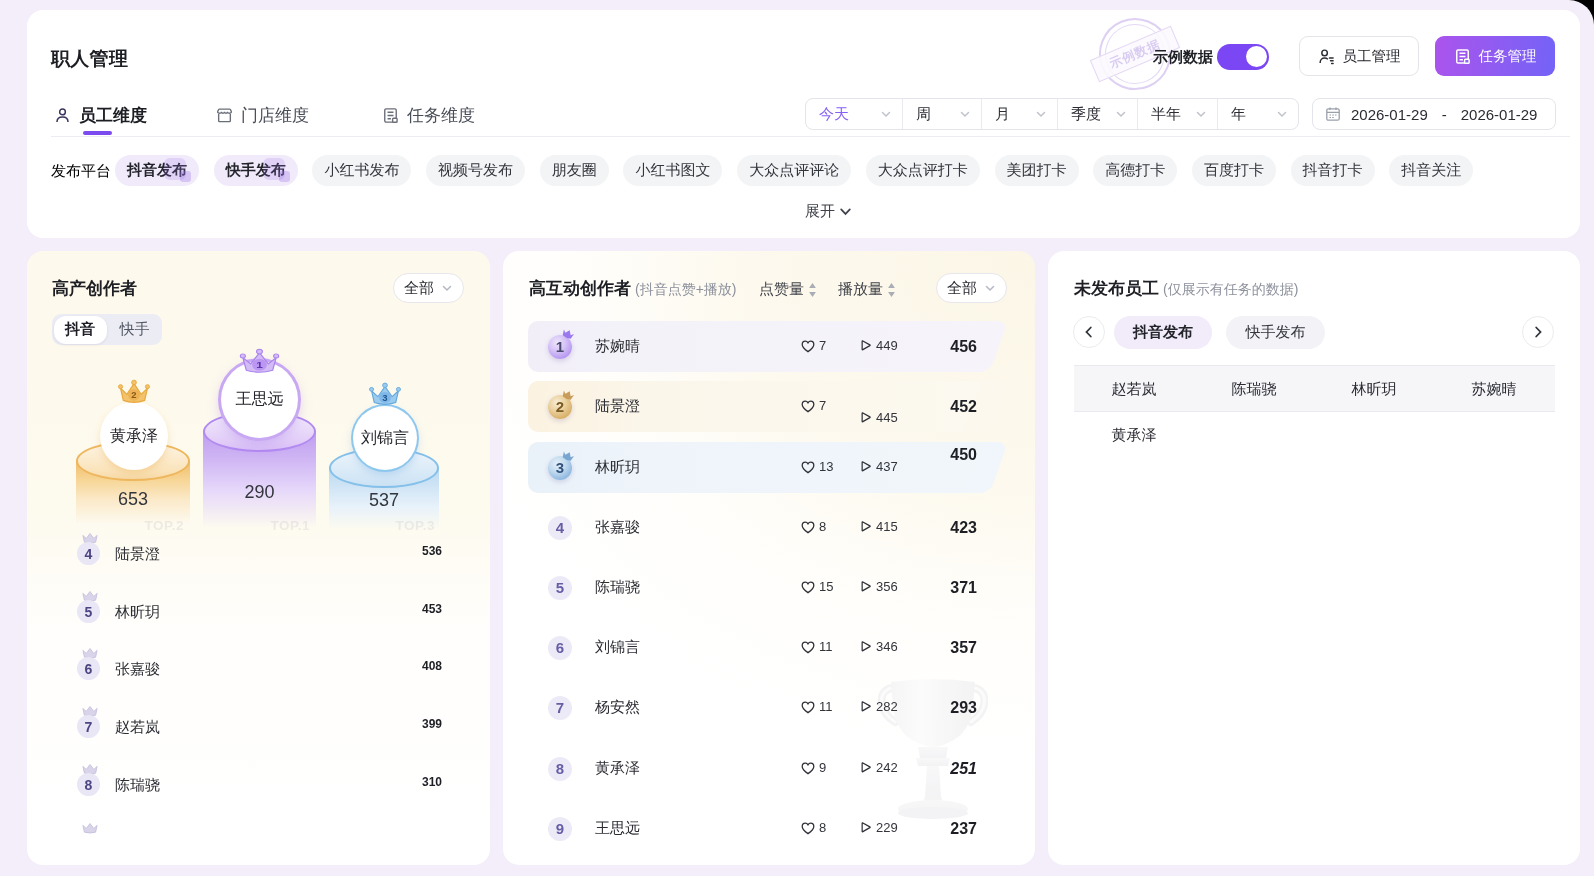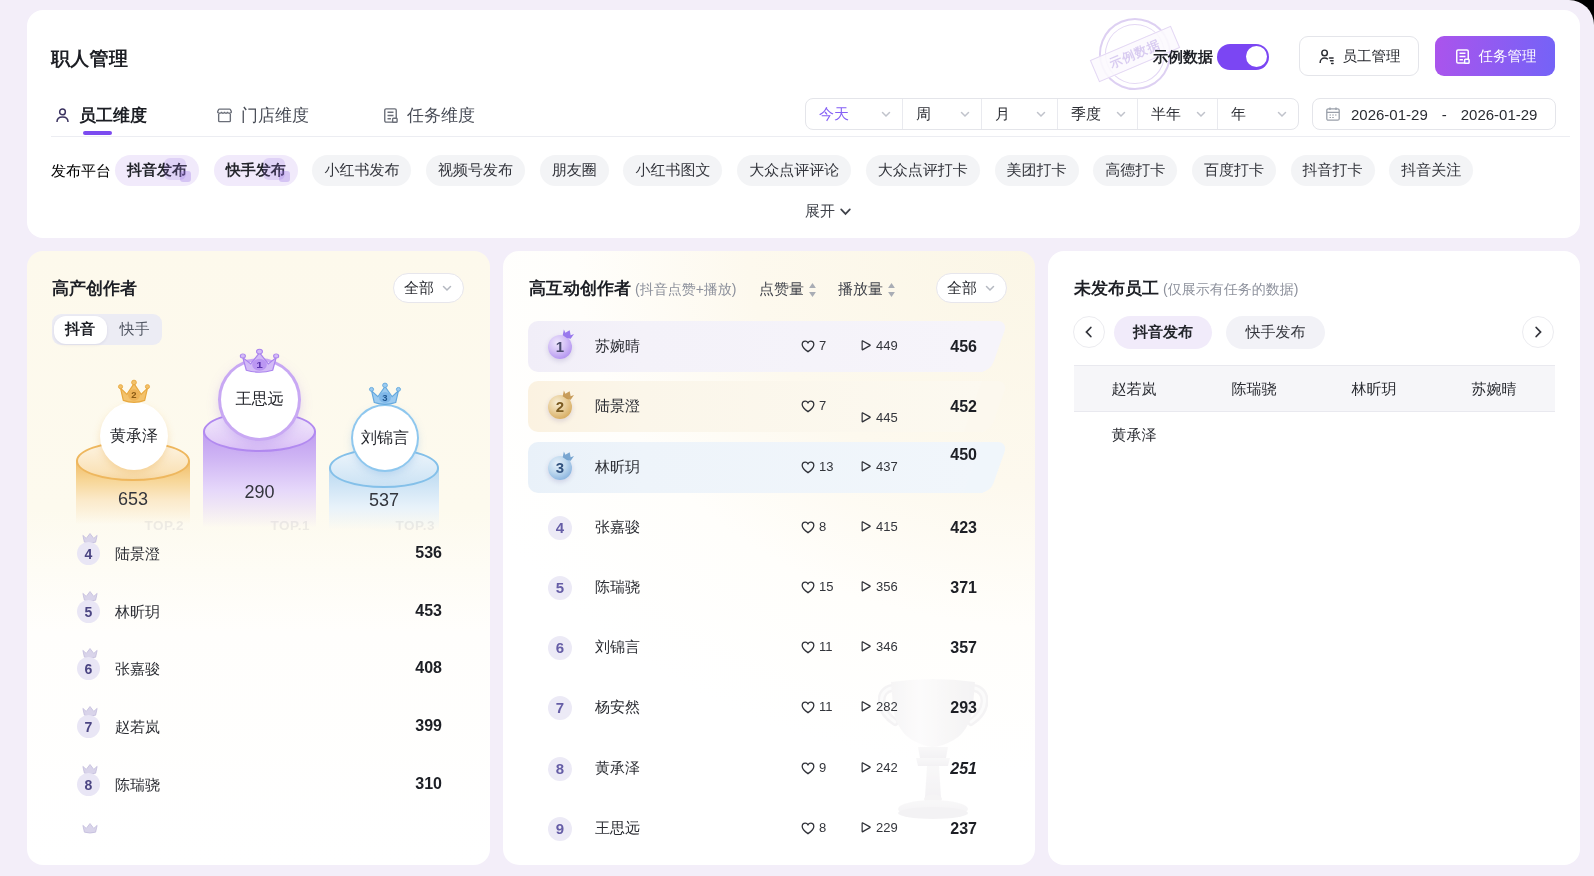--- a/index.html
+++ b/index.html
@@ -57,21 +57,21 @@
 .cylbody, .cyltop, .toplabel, .avatar, .pval { position:absolute; }
 .cyltop { border-radius:50%; }
 .toplabel { font-size:14px; font-weight:bold; color:rgba(150,145,158,0.15); text-align:right; letter-spacing:0.5px; font-size:13.5px; }
 .avatar { background:#fff; border-radius:50%; display:flex; align-items:center; justify-content:center; color:#23252b; }
 .pval { text-align:center; font-size:18px; color:#33353c; }
 
 .rrow { position:absolute; left:52px; width:390px; height:34px; }
 .rrow .mini { position:absolute; left:29px; top:-10px; }
 .rrow .rnum { position:absolute; left:25px; top:0; width:23px; height:23px; border-radius:50%; background:#e9e6f5; color:#4b4583; font-size:14px; font-weight:bold; display:flex; align-items:center; justify-content:center; }
 .rrow .rname { position:absolute; left:63px; top:3px; font-size:15px; color:#2b2d33; }
-.rrow .rval { position:absolute; right:0px; top:2px; font-size:16px; font-weight:bold; color:#1d1f25; }
+.rrow .rval { position:absolute; right:0px; top:2px; font-size:12px; font-weight:bold; color:#1d1f25; }
 
 .mrow { position:absolute; left:528px; width:455px; height:51px; }
 .mrow .tip { position:absolute; left:445px; top:0; width:26px; height:51px; transform:skewX(-19.4deg); border-radius:0 10px 10px 0; }
 .mrow .bgmain { position:absolute; inset:0; border-radius:10px 0 0 10px; }
 .mbadge { position:absolute; left:548px; width:24px; height:24px; border-radius:50%; display:flex; align-items:center; justify-content:center; font-size:15px; font-weight:bold; }
 .mminicrown { position:absolute; left:561px; transform:rotate(24deg); }
 .mname { position:absolute; left:595px; font-size:15px; color:#2b2d33; }
 .mheart { position:absolute; left:800px; font-size:13px; color:#33353b; display:flex; align-items:center; gap:3px; }
 .mplay { position:absolute; left:859px; font-size:13px; color:#33353b; display:flex; align-items:center; gap:3px; }
 .mtotal { position:absolute; left:900px; width:77px; text-align:right; font-size:16px; font-weight:bold; color:#1d1f25; }

